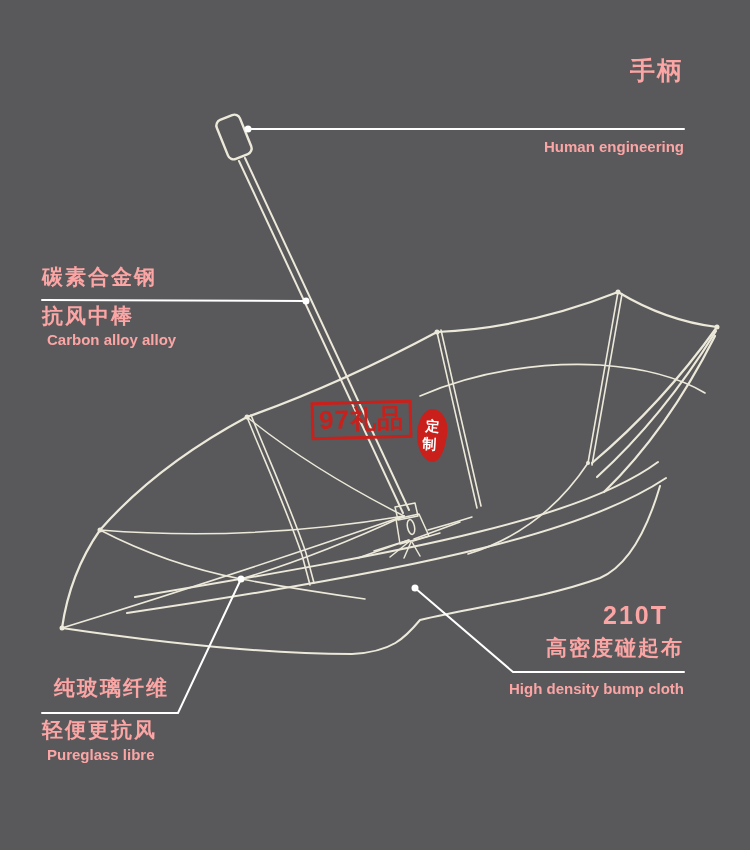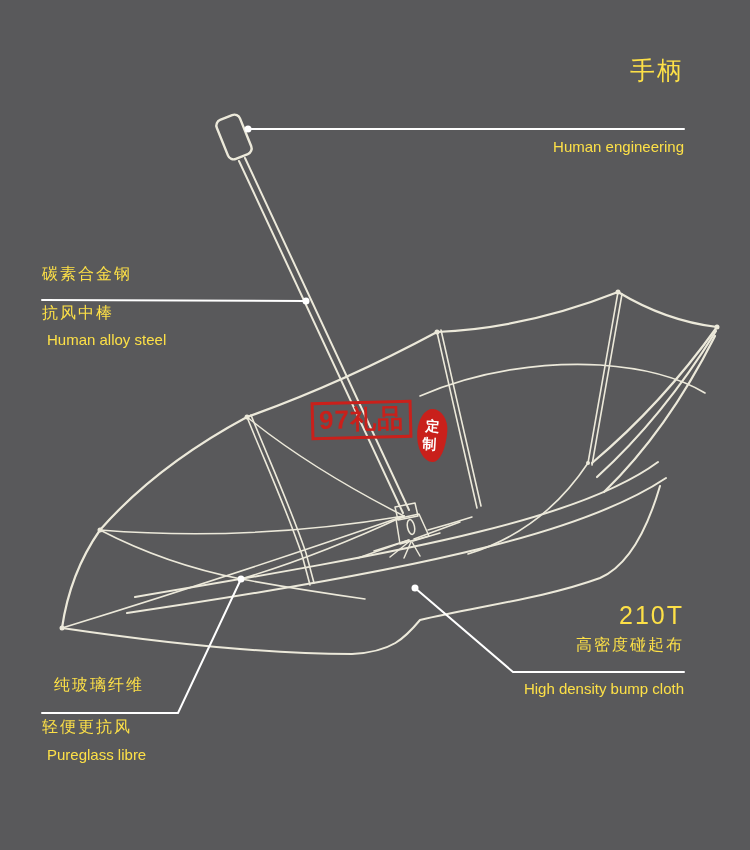--- a/index.html
+++ b/index.html
@@ -3,22 +3,22 @@
 <meta charset="utf-8">
 <style>
   html,body{margin:0;padding:0;}
   body{
     width:750px;height:850px;position:relative;overflow:hidden;
     background:#59595b;
     font-family:"Liberation Sans","DejaVu Sans",sans-serif;
   }
   .stage{position:absolute;inset:0;width:750px;height:850px;}
   svg{position:absolute;left:0;top:0;}
-  .txt{position:absolute;color:#fde047;font-weight:400;white-space:nowrap;}
-  .cjk-lg{font-size:16px;letter-spacing:2px;line-height:1;}
+  .txt{position:absolute;color:#fca5a5;font-weight:700;white-space:nowrap;}
+  .cjk-lg{font-size:21px;letter-spacing:2px;line-height:1;}
   .cjk-xl{font-size:25px;letter-spacing:2px;line-height:1;}
   .en-sm{font-size:15px;letter-spacing:0;line-height:1;}
   .right-align{text-align:right;}
   
   .wm-box{
     position:absolute;left:311px;top:401px;
     border:3px solid #c9201b;color:#c9201b;
     font-size:26px;font-weight:700;letter-spacing:1px;
     padding:1px 5px 2px 5px;line-height:1.1;
     transform:rotate(-1.5deg);
@@ -135,27 +135,27 @@
         <circle cx="415" cy="588" r="3.5" fill="#ffffff" stroke="none"></circle>
       </g>
     </g>
   </svg>
 
   <div class="txt cjk-xl right-align" style="right:66px;top:58px;">手柄</div>
   <div class="txt en-sm right-align" style="right:66px;top:139px;">Human engineering</div>
 
   <div class="txt cjk-lg" style="left:42px;top:266px;">碳素合金钢</div>
   <div class="txt cjk-lg" style="left:42px;top:305px;">抗风中棒</div>
-  <div class="txt en-sm" style="left:47px;top:332px;">Human alloy steel</div>
+  <div class="txt en-sm" style="left:47px;top:332px;">Carbon alloy alloy</div>
 
   <div class="txt cjk-lg" style="left:54px;top:677px;">纯玻璃纤维</div>
   <div class="txt cjk-lg" style="left:42px;top:719px;">轻便更抗风</div>
   <div class="txt en-sm" style="left:47px;top:747px;">Pureglass libre</div>
 
-  <div class="txt cjk-xl right-align" style="right:66px;top:603px;">210T</div>
+  <div class="txt cjk-xl right-align" style="right:82px;top:603px;">210T</div>
   <div class="txt en-sm right-align" style="right:66px;top:681px;">High density bump cloth</div>
   <div class="txt cjk-lg right-align" style="right:66px;top:637px;">高密度碰起布</div>
 
   <div class="wm-box">97礼品</div>
   <div class="wm-seal">
     <span class="s1">定</span>
     <span class="s2">制</span>
   </div>
 
 </div>

